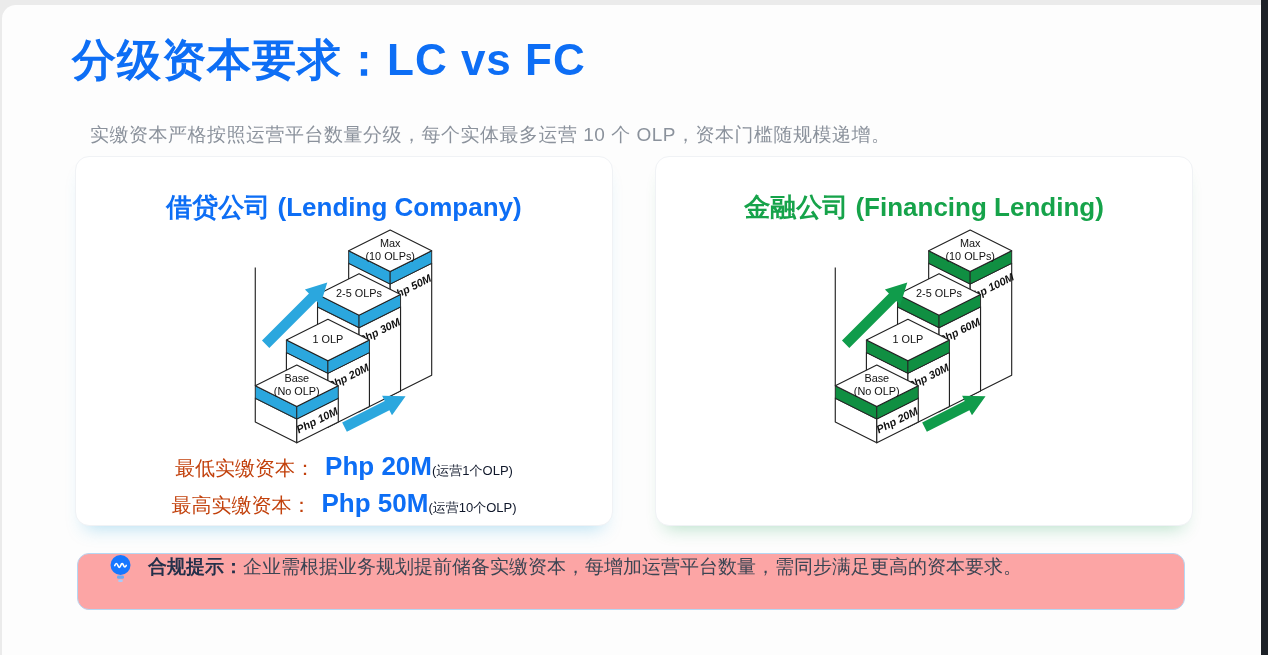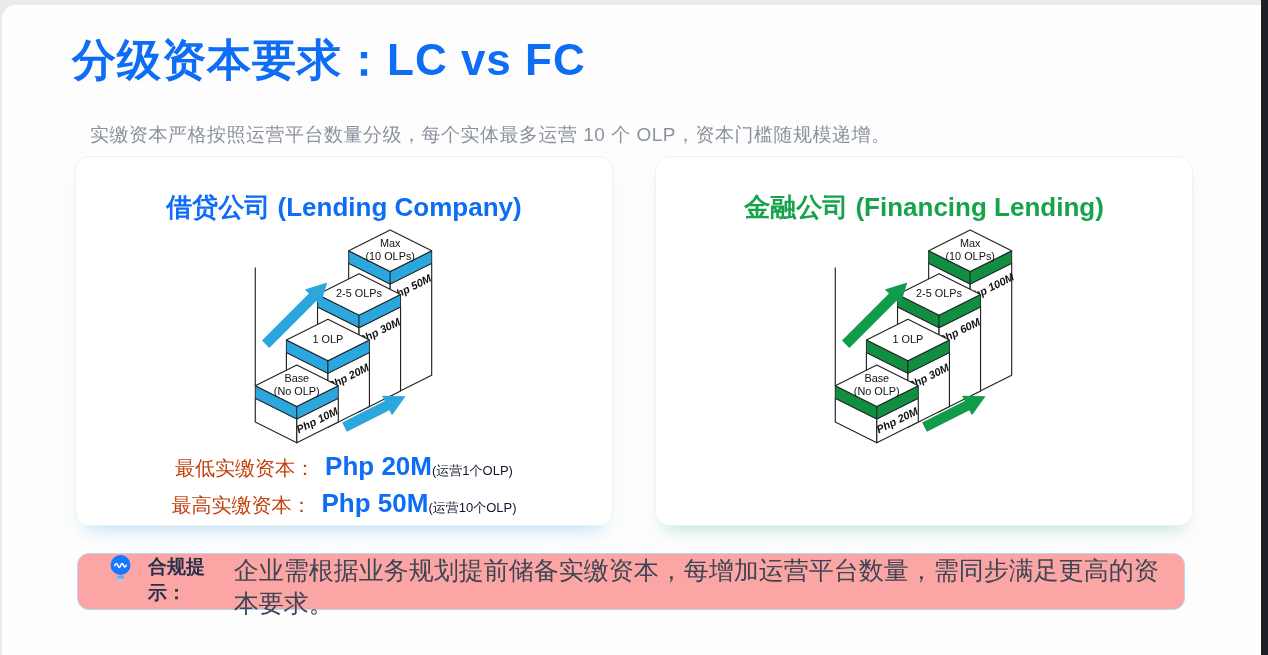--- a/index.html
+++ b/index.html
@@ -39,21 +39,21 @@
   .vlabel{font-size:20px;color:#c2410c;margin-right:10px;}
   .vvalue{font-size:26px;font-weight:bold;color:var(--accent);}
   .vnote{font-size:13px;color:#0f172a;}
   .notice{
     position:absolute;left:75px;top:548px;width:1108px;height:57px;box-sizing:border-box;
     background:#fca5a5;border:1px solid #b5d7f3;border-radius:12px;
     display:flex;align-items:flex-start;padding:0 24px 0 30px;
   }
   .notice-icon{width:25px;height:30px;flex:0 0 auto;margin-right:15px;}
   .notice-title{font-size:19px;font-weight:bold;color:#24304a;}
-  .notice-text{font-size:25px;color:#3c4553;}
+  .notice-text{font-size:19px;color:#3c4553;}
 </style>
 </head>
 <body>
 
 <div class="slide">
   <h1 class="headline" style="color: rgb(13, 110, 245);">分级资本要求：LC vs FC</h1>
   <p class="subtitle">实缴资本严格按照运营平台数量分级，每个实体最多运营 10 个 OLP，资本门槛随规模递增。</p>
 
   <section class="card card--lc" style="--accent: #0d6ef5;">
     <h2 class="card-title">借贷公司 (Lending Company)</h2>

